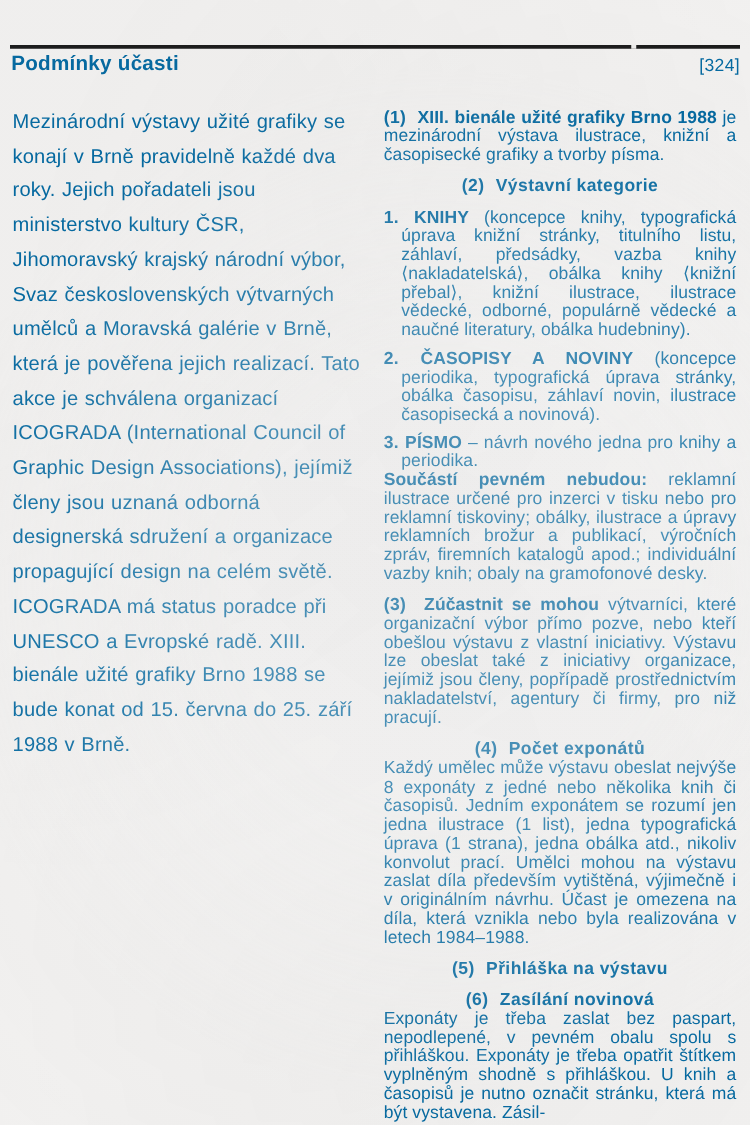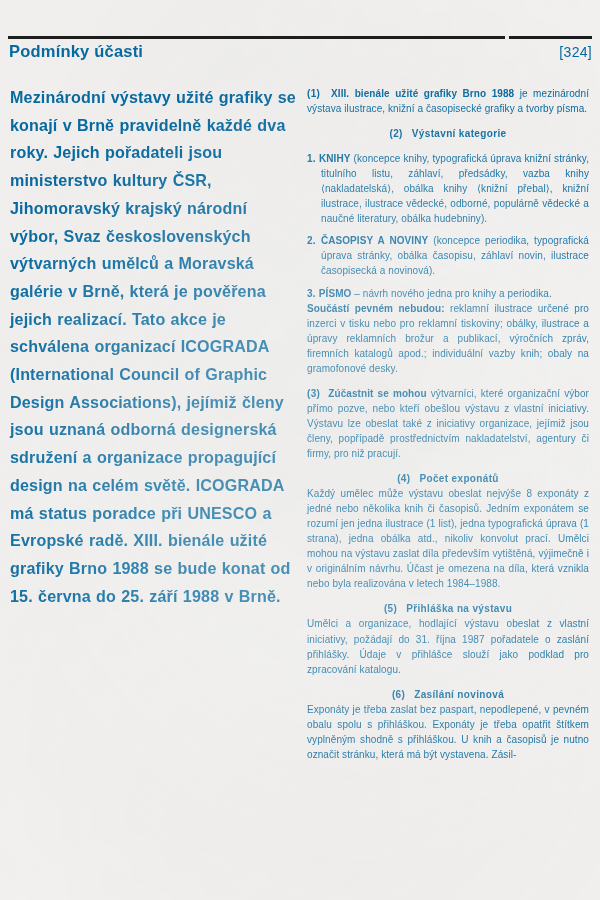--- a/index.html
+++ b/index.html
@@ -79,30 +79,29 @@
   
   .col-left {
     position: absolute;
     left: 10px;
     top: 84px;
     width: 286px;
     font-size: 16.1px;
     line-height: 27.7px;
     letter-spacing: .15px;
     word-spacing: .6px;
-    font-weight: bold;
   }
   .col-left p { margin: 0; }
 
   .col-right {
     position: absolute;
     left: 307px;
     top: 86px;
     width: 282px;
-    font-size: 10px;
+    font-size: 14px;
     line-height: 15.05px;
     text-align: justify;
     letter-spacing: .08px;
   }
   .col-right p {
     margin: 0;
   }
   .blk { margin-bottom: 0; }
   .gap { height: 10px; }
   .gap-sm { height: 7px; }
@@ -176,21 +175,20 @@
     <p><span class="lead-num">(3)</span>&nbsp;&nbsp;<span class="b">Zúčastnit se mohou</span><span> výtvarníci, které organizační výbor přímo pozve, nebo kteří obešlou výstavu z vlastní iniciativy. Výstavu lze obeslat také z iniciativy organizace, jejímiž jsou členy, popřípadě prostřednictvím nakladatelství, agentury či firmy, pro niž pracují.</span></p>
 
     <div class="gap"></div>
 
     <p class="sect-head"><span class="num">(4)</span><span>Počet exponátů</span></p>
     <p>Každý umělec může výstavu obeslat nejvýše 8 exponáty z jedné nebo několika knih či časopisů. Jedním exponátem se rozumí jen jedna ilustrace (1 list), jedna typografická úprava (1 strana), jedna obálka atd., nikoliv konvolut prací. Umělci mohou na výstavu zaslat díla především vytištěná, výjimečně i v originálním návrhu. Účast je omezena na díla, která vznikla nebo byla realizována v letech 1984–1988.</p>
 
     <div class="gap"></div>
 
     <p class="sect-head"><span class="num">(5)</span><span>Přihláška na výstavu</span></p>
-    <p>Umělci a organizace, hodlající výstavu obeslat z vlastní iniciativy, požádají do 31. října 1987 pořadatele o zaslání přihlášky. Údaje v přihlášce slouží jako podklad pro zpracování katalogu.</p>
 
     <div class="gap"></div>
 
     <p class="sect-head"><span class="num">(6)</span><span>Zasílání novinová</span></p>
     <p>Exponáty je třeba zaslat bez paspart, nepodlepené, v pevném obalu spolu s přihláškou. Exponáty je třeba opatřit štítkem vyplněným shodně s přihláškou. U knih a časopisů je nutno označit stránku, která má být vystavena. Zásil-</p>
 
   </div>
 </div>
 
 </body></html>

